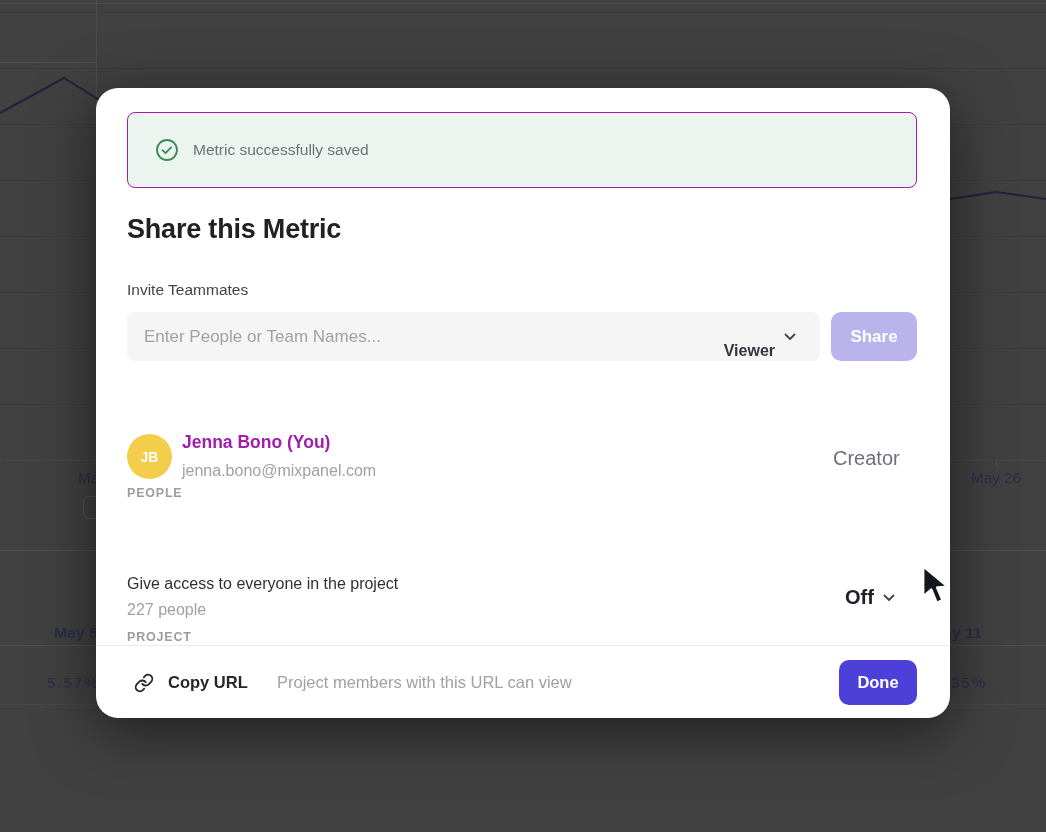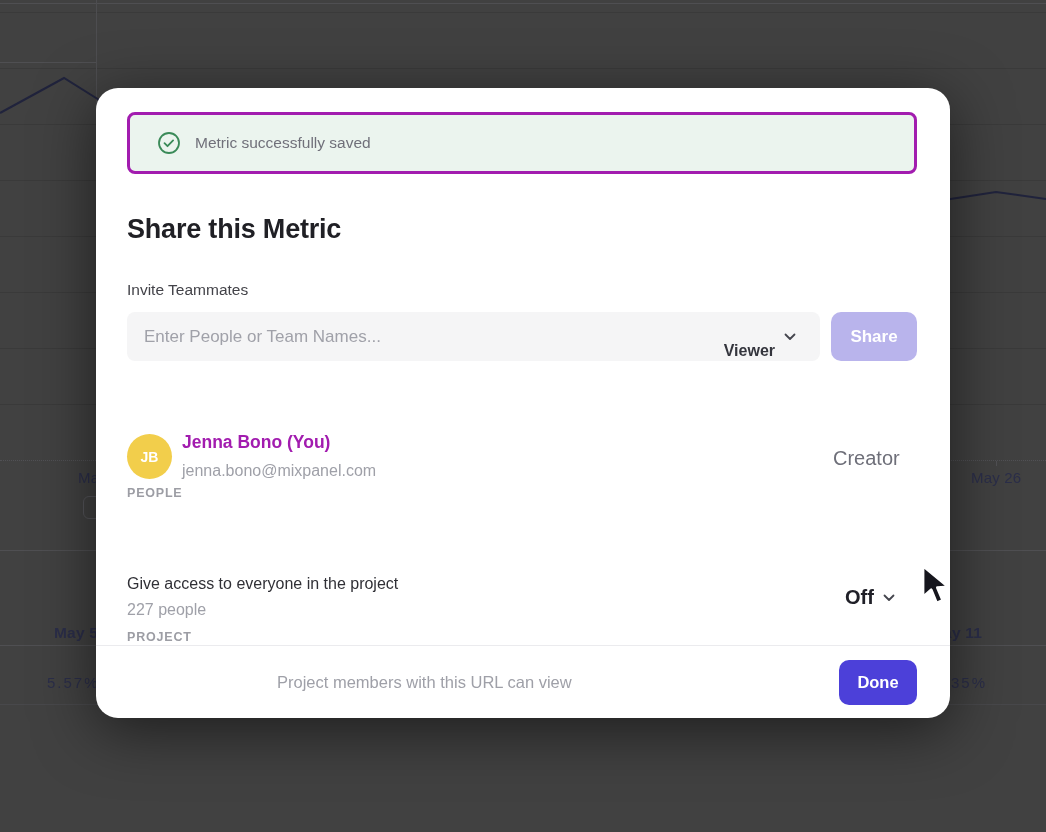--- a/index.html
+++ b/index.html
@@ -14,21 +14,21 @@
   .dotline{position:absolute;left:0;width:1046px;height:0;border-top:1px dotted #515155;}
   .tick{position:absolute;width:1px;height:5px;background:#515155;}
   .bg-label{position:absolute;color:#2b2e49;font-size:15px;font-weight:400;letter-spacing:.2px;white-space:nowrap;}
   .bg-head{font-weight:700;font-size:15.5px;}
   .bg-val{letter-spacing:2px;font-weight:500;}
   .chip{position:absolute;left:83px;top:496px;width:34px;height:23px;border:1.5px solid #55555a;border-radius:6px;color:#5a5a60;font-size:12px;display:flex;align-items:center;justify-content:center;}
   .chart-svg{position:absolute;inset:0;}
 
   
   .modal{position:absolute;left:96px;top:88px;width:854px;height:630px;background:#ffffff;border-radius:22px;box-shadow:0 12px 60px rgba(0,0,0,.55);}
-  .toast{position:absolute;left:31px;right:33px;top:24px;height:62px;background:#ebf4ee;border:3px solid #a21caf;border-radius:8px;display:flex;align-items:center;padding-left:27px;}
+  .toast{position:absolute;left:31px;right:33px;top:24px;height:76px;background:#ebf4ee;border:1px solid #a21caf;border-radius:8px;display:flex;align-items:center;padding-left:27px;}
   .toast-text{margin-left:14px;color:#70707a;font-size:15.5px;}
   .modal-title{position:absolute;left:31px;top:126px;color:#202025;font-size:27px;font-weight:700;letter-spacing:-.2px;}
   .invite-label{position:absolute;left:31px;top:193px;color:#434349;font-size:15.5px;font-weight:500;}
   .invite-input-wrap{position:absolute;left:31px;top:224px;width:693px;height:49px;background:#f5f5f6;border-radius:8px;display:flex;align-items:center;}
   .invite-input{flex:1;border:none;background:transparent;outline:none;padding:0 0 0 17px;font-size:17px;color:#33343c;}
   .invite-input::placeholder{color:#a0a1a9;}
   .role-select{display:flex;align-items:center;gap:9px;padding:0 24px 0 8px;cursor:pointer;}
   .role-select span{color:#34353d;font-size:16px;font-weight:600;margin-top:29px;}
   .share-btn{position:absolute;left:735px;top:224px;width:86px;height:49px;background:#b9b4ec;border:none;border-radius:10px;color:#ffffff;font-size:17px;font-weight:700;}
   .section-label{position:absolute;left:31px;color:#9c9da4;font-size:12.5px;font-weight:600;letter-spacing:.8px;}
@@ -125,20 +125,27 @@
     <div class="access-sub">227 people</div>
 
     <div class="off-select">
       <span>Off</span>
       <svg width="12" height="8" viewBox="0 0 12 8">
         <path d="M1.5 1.5 L6 6 L10.5 1.5" fill="none" stroke="#44454d" stroke-width="1.8" stroke-linecap="round" stroke-linejoin="round"></path>
       </svg>
     </div>
 
     <div class="modal-footer">
+      <div class="copyurl">
+        <svg width="20" height="20" viewBox="0 0 24 24">
+          <path d="M10 13a5 5 0 0 0 7.54.54l3-3a5 5 0 0 0-7.07-7.07l-1.72 1.71" fill="none" stroke="#26262b" stroke-width="2.2" stroke-linecap="round"></path>
+          <path d="M14 11a5 5 0 0 0-7.54-.54l-3 3a5 5 0 0 0 7.07 7.07l1.71-1.71" fill="none" stroke="#26262b" stroke-width="2.2" stroke-linecap="round"></path>
+        </svg>
+        <span class="copyurl-label">Copy URL</span>
+      </div>
       <div class="footer-hint">Project members with this URL can view</div>
       <button class="done-btn">Done</button>
     </div>
   </div>
 
   <svg class="cursor" viewBox="0 0 17 21">
     <path d="M1.5 1 L1.5 16.5 L5.6 12.9 L8.3 19.5 L11.4 18.2 L8.7 11.8 L14.2 11.5 Z" fill="#16161d" stroke="#ffffff" stroke-width="1.4" stroke-linejoin="round"></path>
   </svg>
 </div>
 

